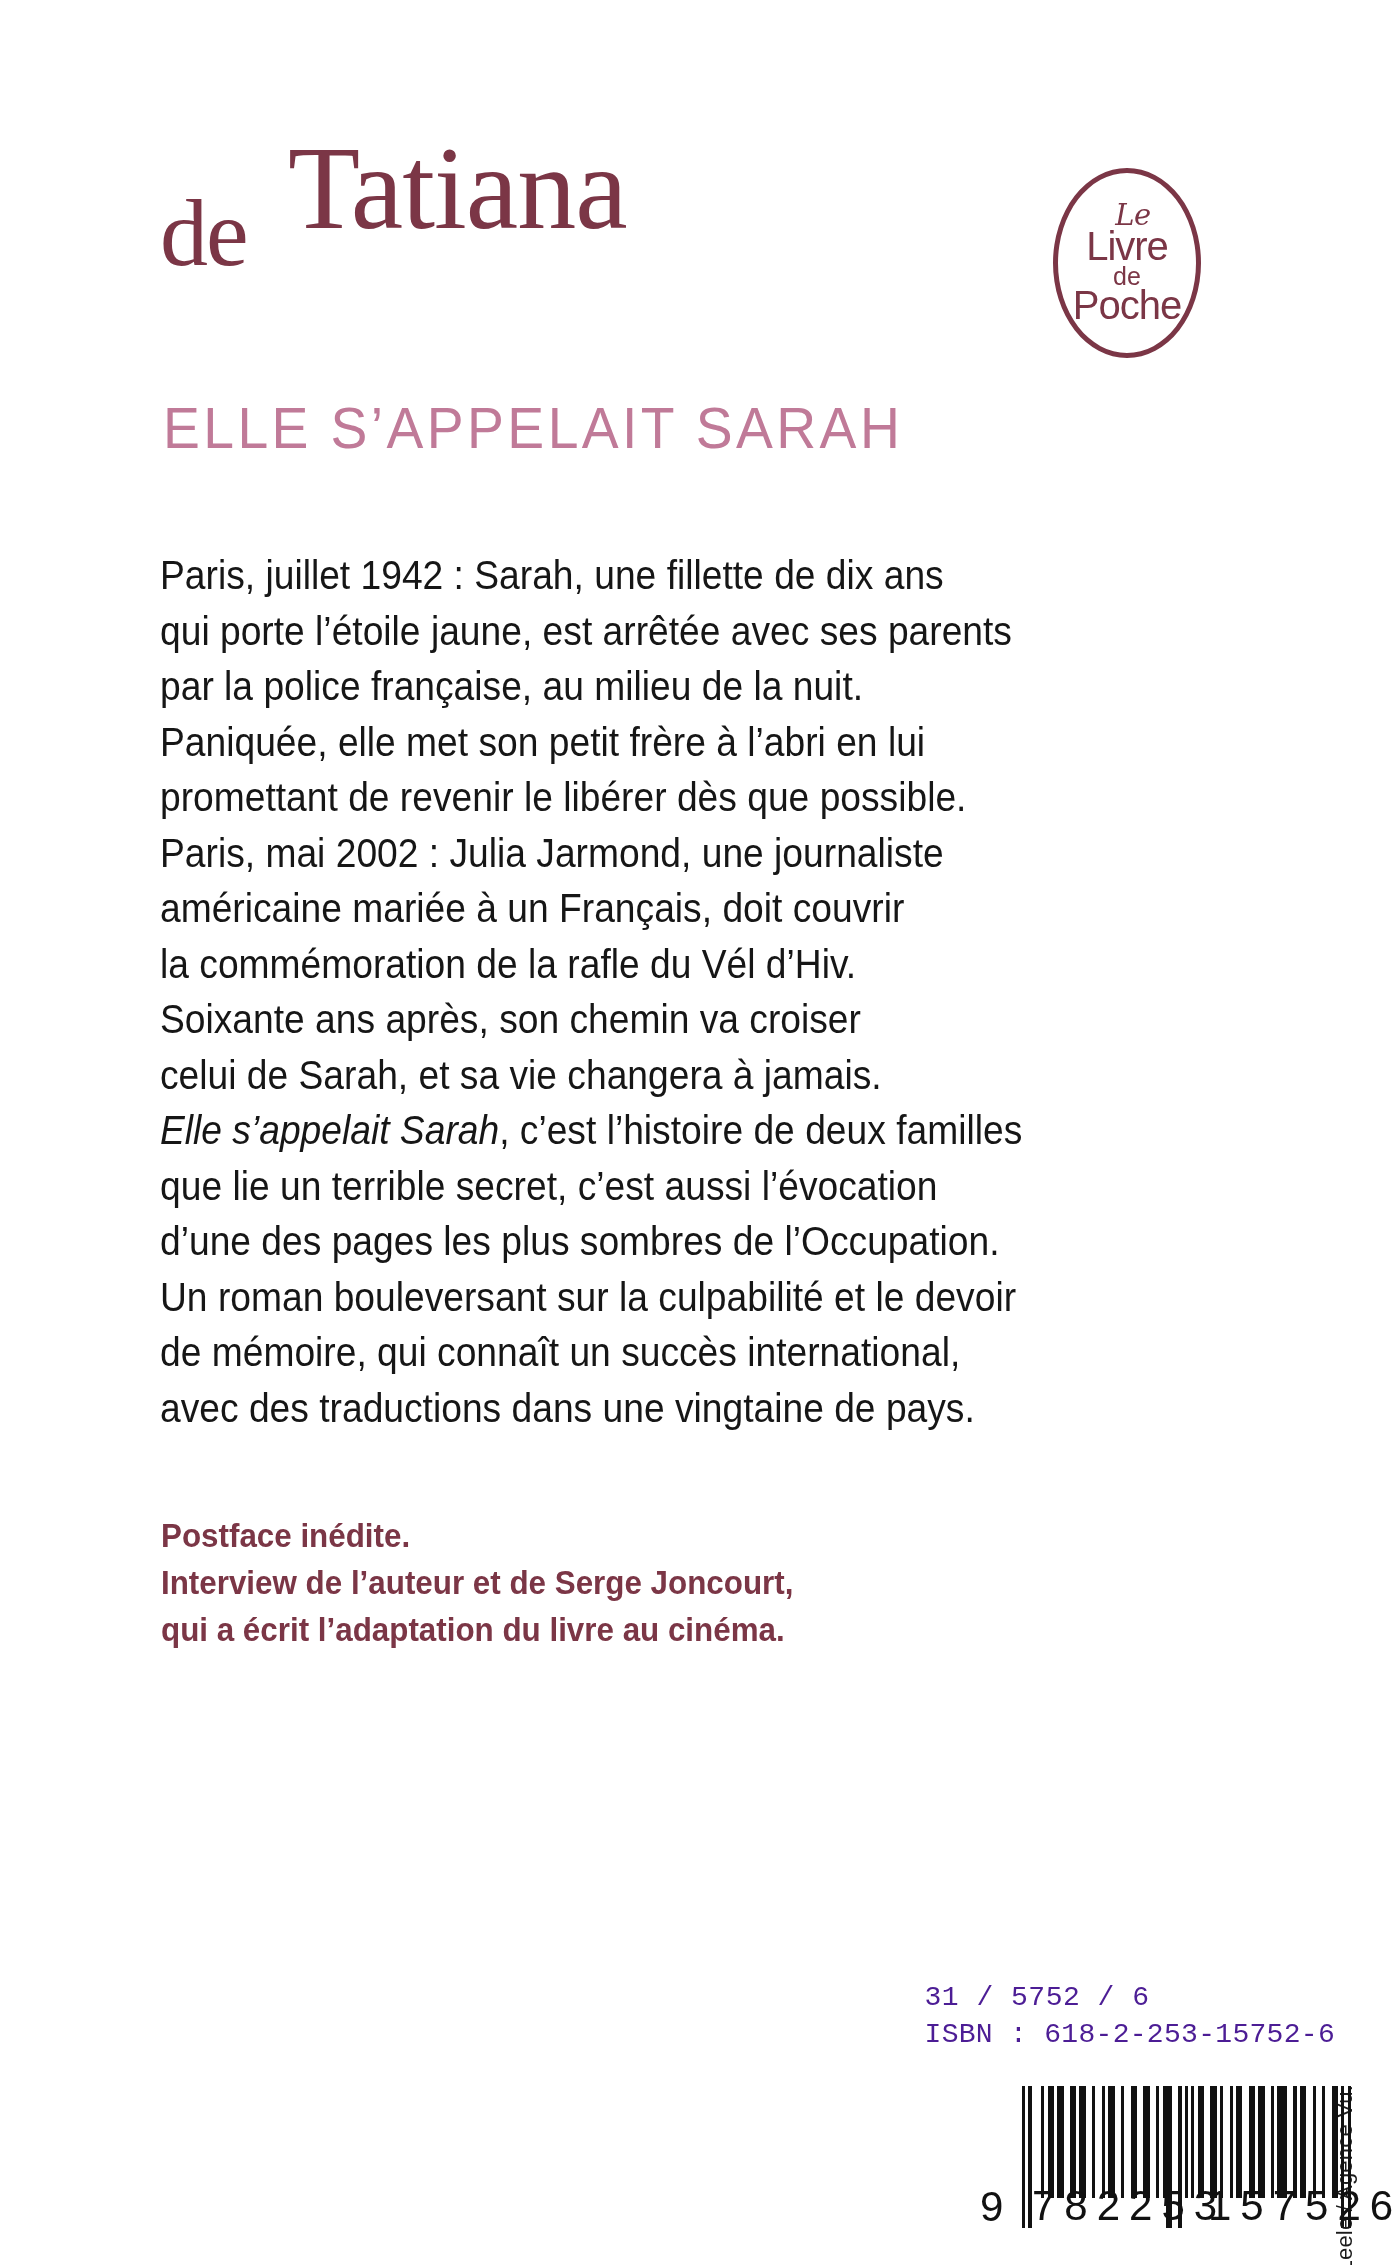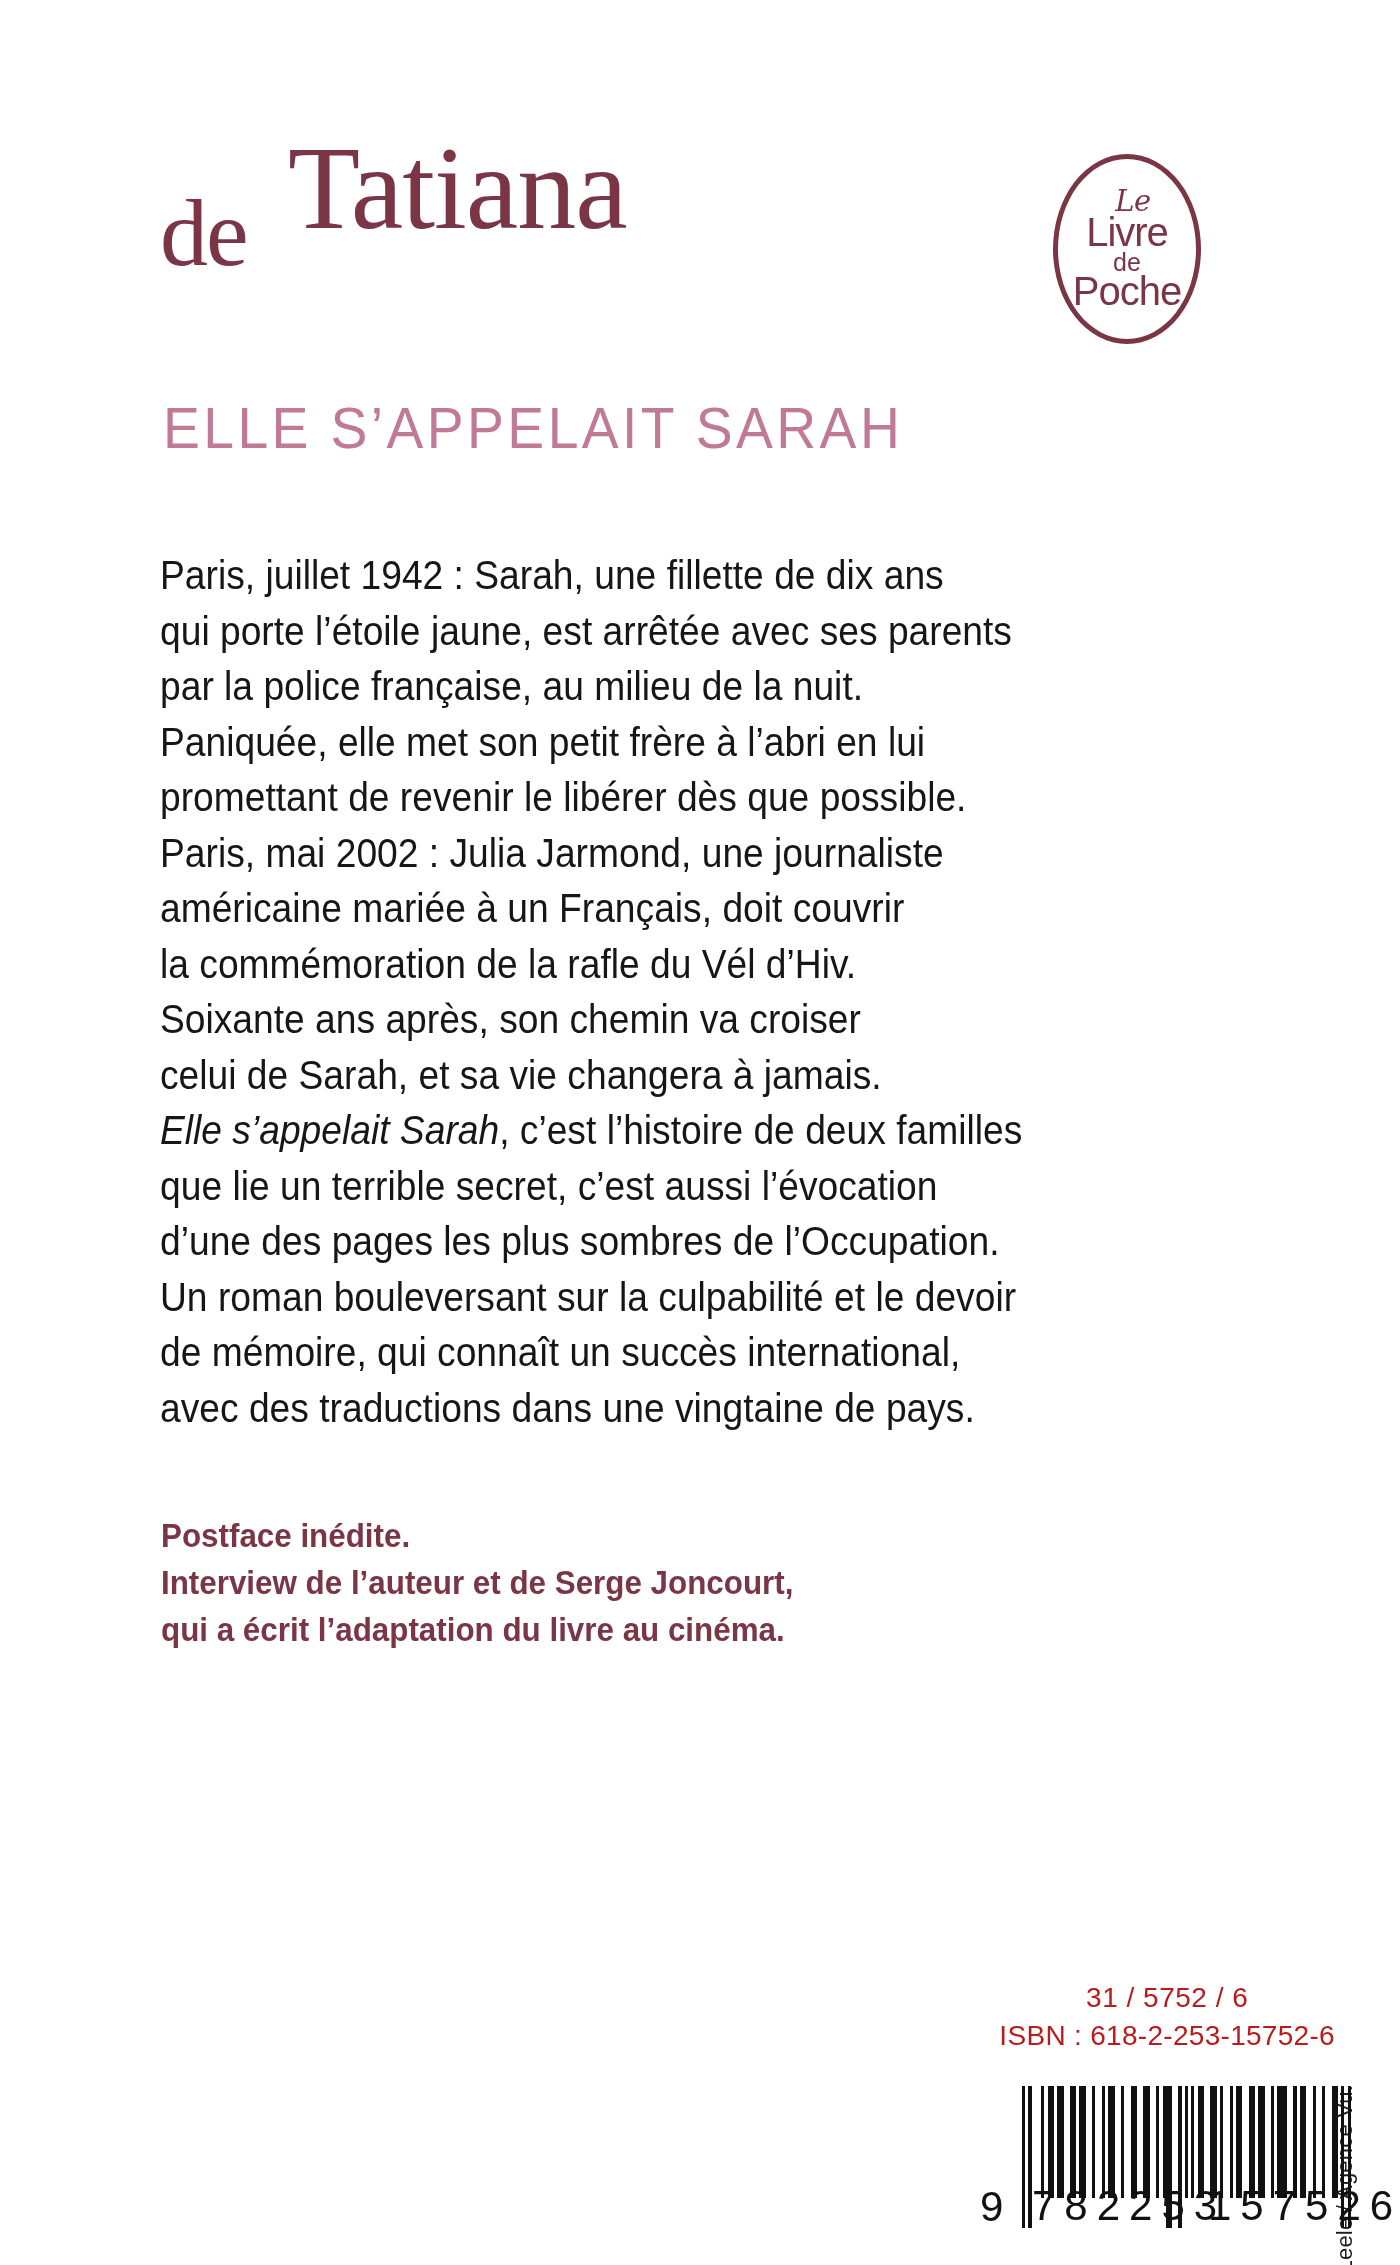--- a/index.html
+++ b/index.html
@@ -18,21 +18,21 @@
   .page {
     position: absolute;
     inset: 0;
     background: #ffffff;
   }
 
   
   .logo-wrap {
     position: absolute;
     left: 1053px;
-    top: 154px;
+    top: 168px;
     width: 148px;
     height: 190px;
   }
   .logo-oval {
     position: absolute;
     inset: 0;
     border: 5px solid #7b3646;
     border-radius: 50% / 50%;
     box-sizing: border-box;
   }
@@ -170,23 +170,23 @@
     transform: rotate(-90deg);
     transform-origin: right bottom;
     letter-spacing: 0.2px;
   }
 
   
   .codes {
     position: absolute;
     right: 65px;
     top: 1982px;
-    text-align: center;
-    font-family: Liberation Sans, sans-serif;
-    color: #b91c1c;
+    text-align: left;
+    font-family: Liberation Mono, monospace;
+    color: #4c1d95;
   }
   .code-line1 {
     font-size: 28px;
     letter-spacing: 0.5px;
     margin-bottom: 6px;
   }
   .code-line2 {
     font-size: 28px;
     letter-spacing: 0.3px;
   }

